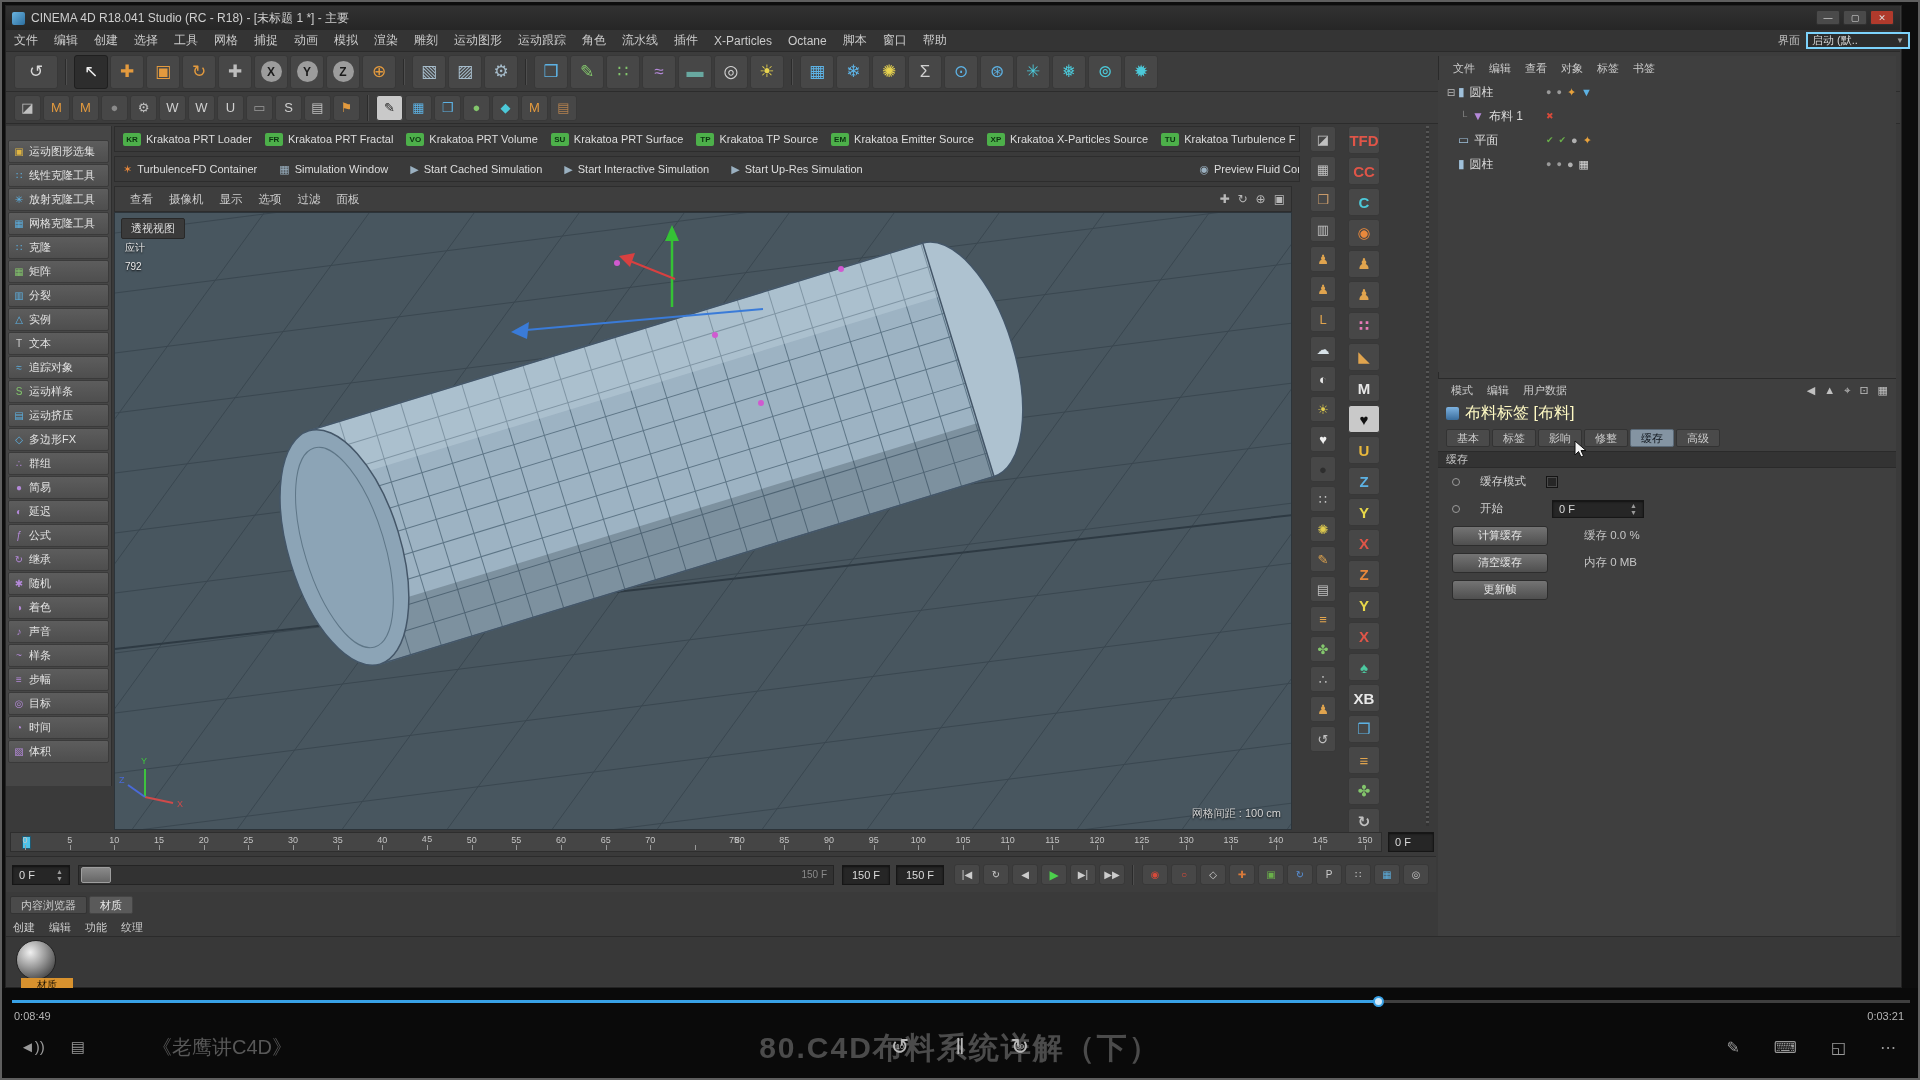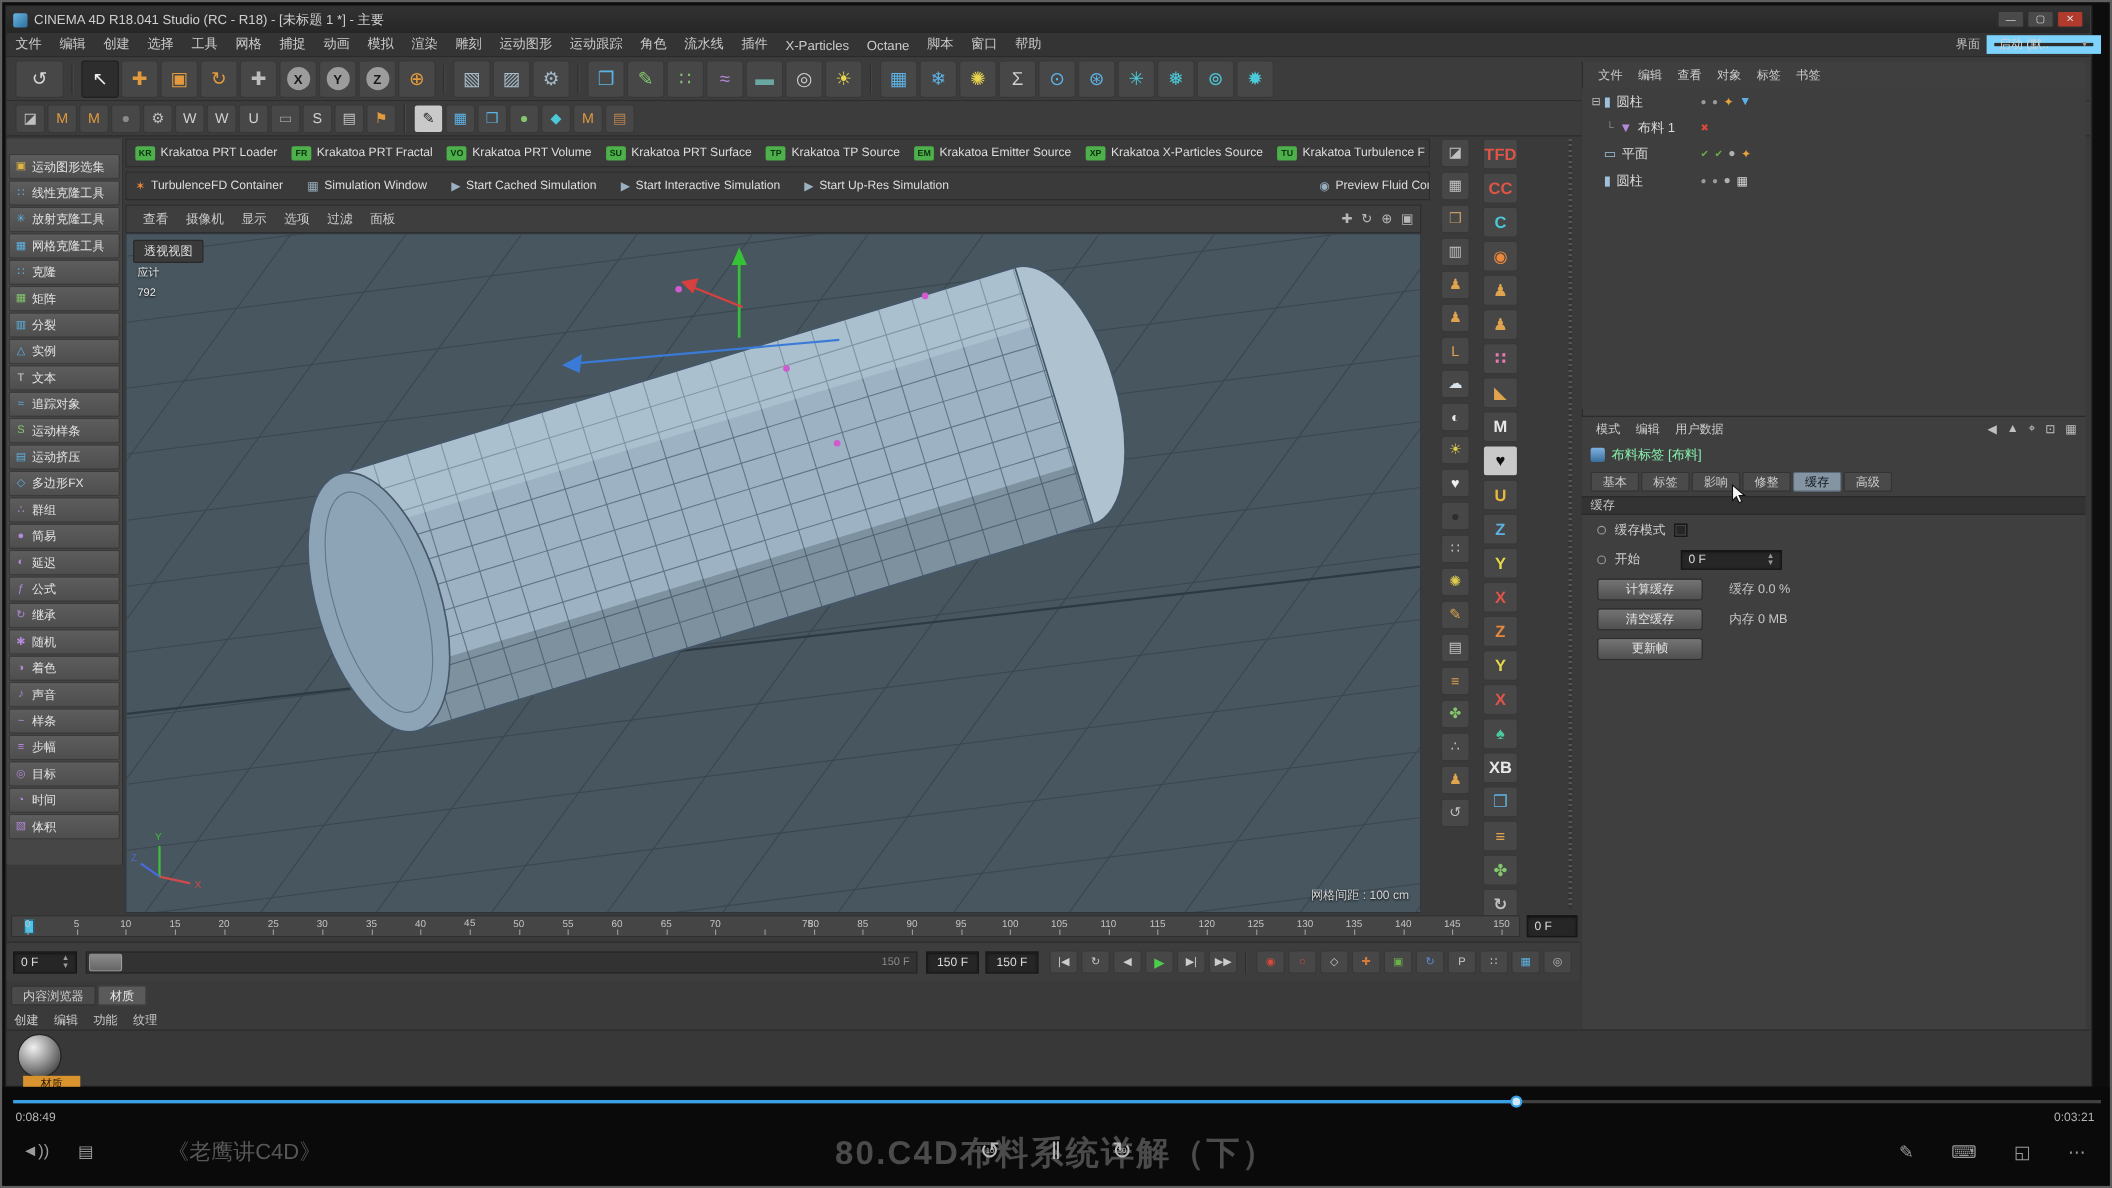--- a/index.html
+++ b/index.html
@@ -12,21 +12,21 @@
 #app-icon{width:13px;height:13px;background:linear-gradient(135deg,#6ab4e0,#2d6fa0);border-radius:2px;}
 #win-title{font-size:12px;color:#cfcfcf;white-space:nowrap;}
 #win-btns{position:absolute;right:6px;top:4px;display:flex;gap:3px;}
 .wbtn{width:24px;height:15px;background:#4a4a4a;border:1px solid #303030;color:#ddd;font-size:9px;display:flex;align-items:center;justify-content:center;border-radius:2px;}
 .wbtn.close{background:#b03a2c;}
 
 #menubar{left:4px;top:28px;width:1894px;height:22px;background:#343434;display:flex;align-items:center;border-bottom:1px solid #2a2a2a;}
 .mi{padding:0 8px;font-size:12px;color:#cbcbcb;height:100%;display:flex;align-items:center;}
 #layout-sw{position:absolute;right:8px;top:30px;display:flex;align-items:center;gap:6px;}
 #layout-label{font-size:11px;color:#c0c0c0;}
-#layout-select{width:104px;height:17px;background:#2c2c2c;border:7px solid #7dd3fc;color:#d5d5d5;font-size:11px;display:flex;align-items:center;justify-content:space-between;padding:0 4px;}
+#layout-select{width:104px;height:17px;background:#2c2c2c;border:2px solid #7dd3fc;color:#d5d5d5;font-size:11px;display:flex;align-items:center;justify-content:space-between;padding:0 4px;}
 
 #toolbar1{left:4px;top:50px;width:1894px;height:40px;background:#3c3c3c;display:flex;align-items:center;padding-left:8px;gap:2px;border-bottom:1px solid #2c2c2c;}
 #toolbar2{left:4px;top:90px;width:1894px;height:32px;background:#3c3c3c;display:flex;align-items:center;padding-left:8px;gap:2px;border-bottom:1px solid #2c2c2c;}
 .tile{display:flex;align-items:center;justify-content:center;background:#474747;border:1px solid #383838;border-radius:3px;color:#ccc;position:relative;flex:none;}
 #toolbar1 .tile{width:34px;height:34px;font-size:17px;}
 #toolbar2 .tile{width:27px;height:26px;font-size:13px;}
 .tile.pressed{background:#2d2d2d;border-color:#1f1f1f;}
 .tile.light{background:#c9c9c9;color:#222;}
 .vsep{width:2px;height:26px;background:#2b2b2b;border-right:1px solid #4e4e4e;margin:0 5px;flex:none;}
 .circ{width:21px;height:21px;border-radius:50%;background:#9c9c9c;color:#1a1a1a;font-size:12px;font-weight:bold;display:flex;align-items:center;justify-content:center;}
@@ -71,26 +71,26 @@
 .om-cluster{position:absolute;left:108px;display:flex;align-items:center;gap:5px;}
 .om-dot{font-size:9px;}
 .om-tag{font-size:11px;}
 
 #attr{left:1436px;top:376px;width:458px;height:604px;background:#3f3f3f;border-top:1px solid #2a2a2a;}
 #attr-menus{position:relative;height:22px;display:flex;align-items:center;padding-left:6px;}
 #attr-menus .mi{font-size:11px;padding:0 7px;}
 #attr-corner{position:absolute;right:8px;top:0;height:100%;display:flex;align-items:center;gap:9px;color:#c0c0c0;font-size:11px;}
 #attr-title-row{height:24px;display:flex;align-items:center;gap:6px;padding-left:8px;}
 #attr-title-ic{width:13px;height:13px;background:linear-gradient(#7db2e0,#3a6d9c);border-radius:2px;}
-#attr-title{font-size:12px;color:#86efac;}
+#attr-title{font-size:16px;color:#fef9c3;}
 #attr-tabs{height:22px;display:flex;align-items:flex-end;gap:2px;padding-left:8px;}
 .tab{height:18px;padding:0 10px;background:#4a4a4a;border:1px solid #333;border-radius:2px;color:#ccc;font-size:11px;display:flex;align-items:center;}
 .tab.active{background:#8494a2;border-color:#5a6977;color:#0f151b;}
 #attr-section{height:17px;background:#333;border-top:1px solid #2a2a2a;border-bottom:1px solid #2a2a2a;color:#c8c8c8;font-size:11px;display:flex;align-items:center;padding-left:8px;margin-top:4px;}
-.attr-line{display:flex;align-items:center;height:27px;padding-left:14px;gap:8px;font-size:11.5px;color:#d2d2d2;}
+.attr-line{display:flex;align-items:center;height:27px;padding-left:14px;gap:20px;font-size:11.5px;color:#d2d2d2;}
 .kfc{width:8px;height:8px;border:1.5px solid #9a9a9a;border-radius:50%;flex:none;}
 .cbx{width:12px;height:12px;background:#262626;border:1px solid #141414;box-shadow:inset 0 0 0 1px #4a4a4a;flex:none;}
 .field{background:#262626;border:1px solid #161616;box-shadow:inset 0 1px 2px #111;color:#dcdcdc;font-size:11px;display:flex;align-items:center;padding:0 6px;height:18px;}
 #start-field{width:92px;justify-content:space-between;}
 .spin{color:#9a9a9a;font-size:7px;line-height:7px;text-align:center;}
 .btn{min-width:96px;height:20px;background:linear-gradient(#747474,#4f4f4f);border:1px solid #2d2d2d;border-radius:3px;color:#e6e6e6;font-size:11px;display:flex;align-items:center;justify-content:center;padding:0 10px;}
 .stat{margin-left:16px;color:#c6c6c6;}
 
 #ruler{left:8px;top:830px;width:1372px;height:20px;background:#454545;border:1px solid #2e2e2e;position:absolute;}
 .tick-label{position:absolute;top:2px;width:26px;text-align:center;font-size:9px;color:#c4c4c4;}

